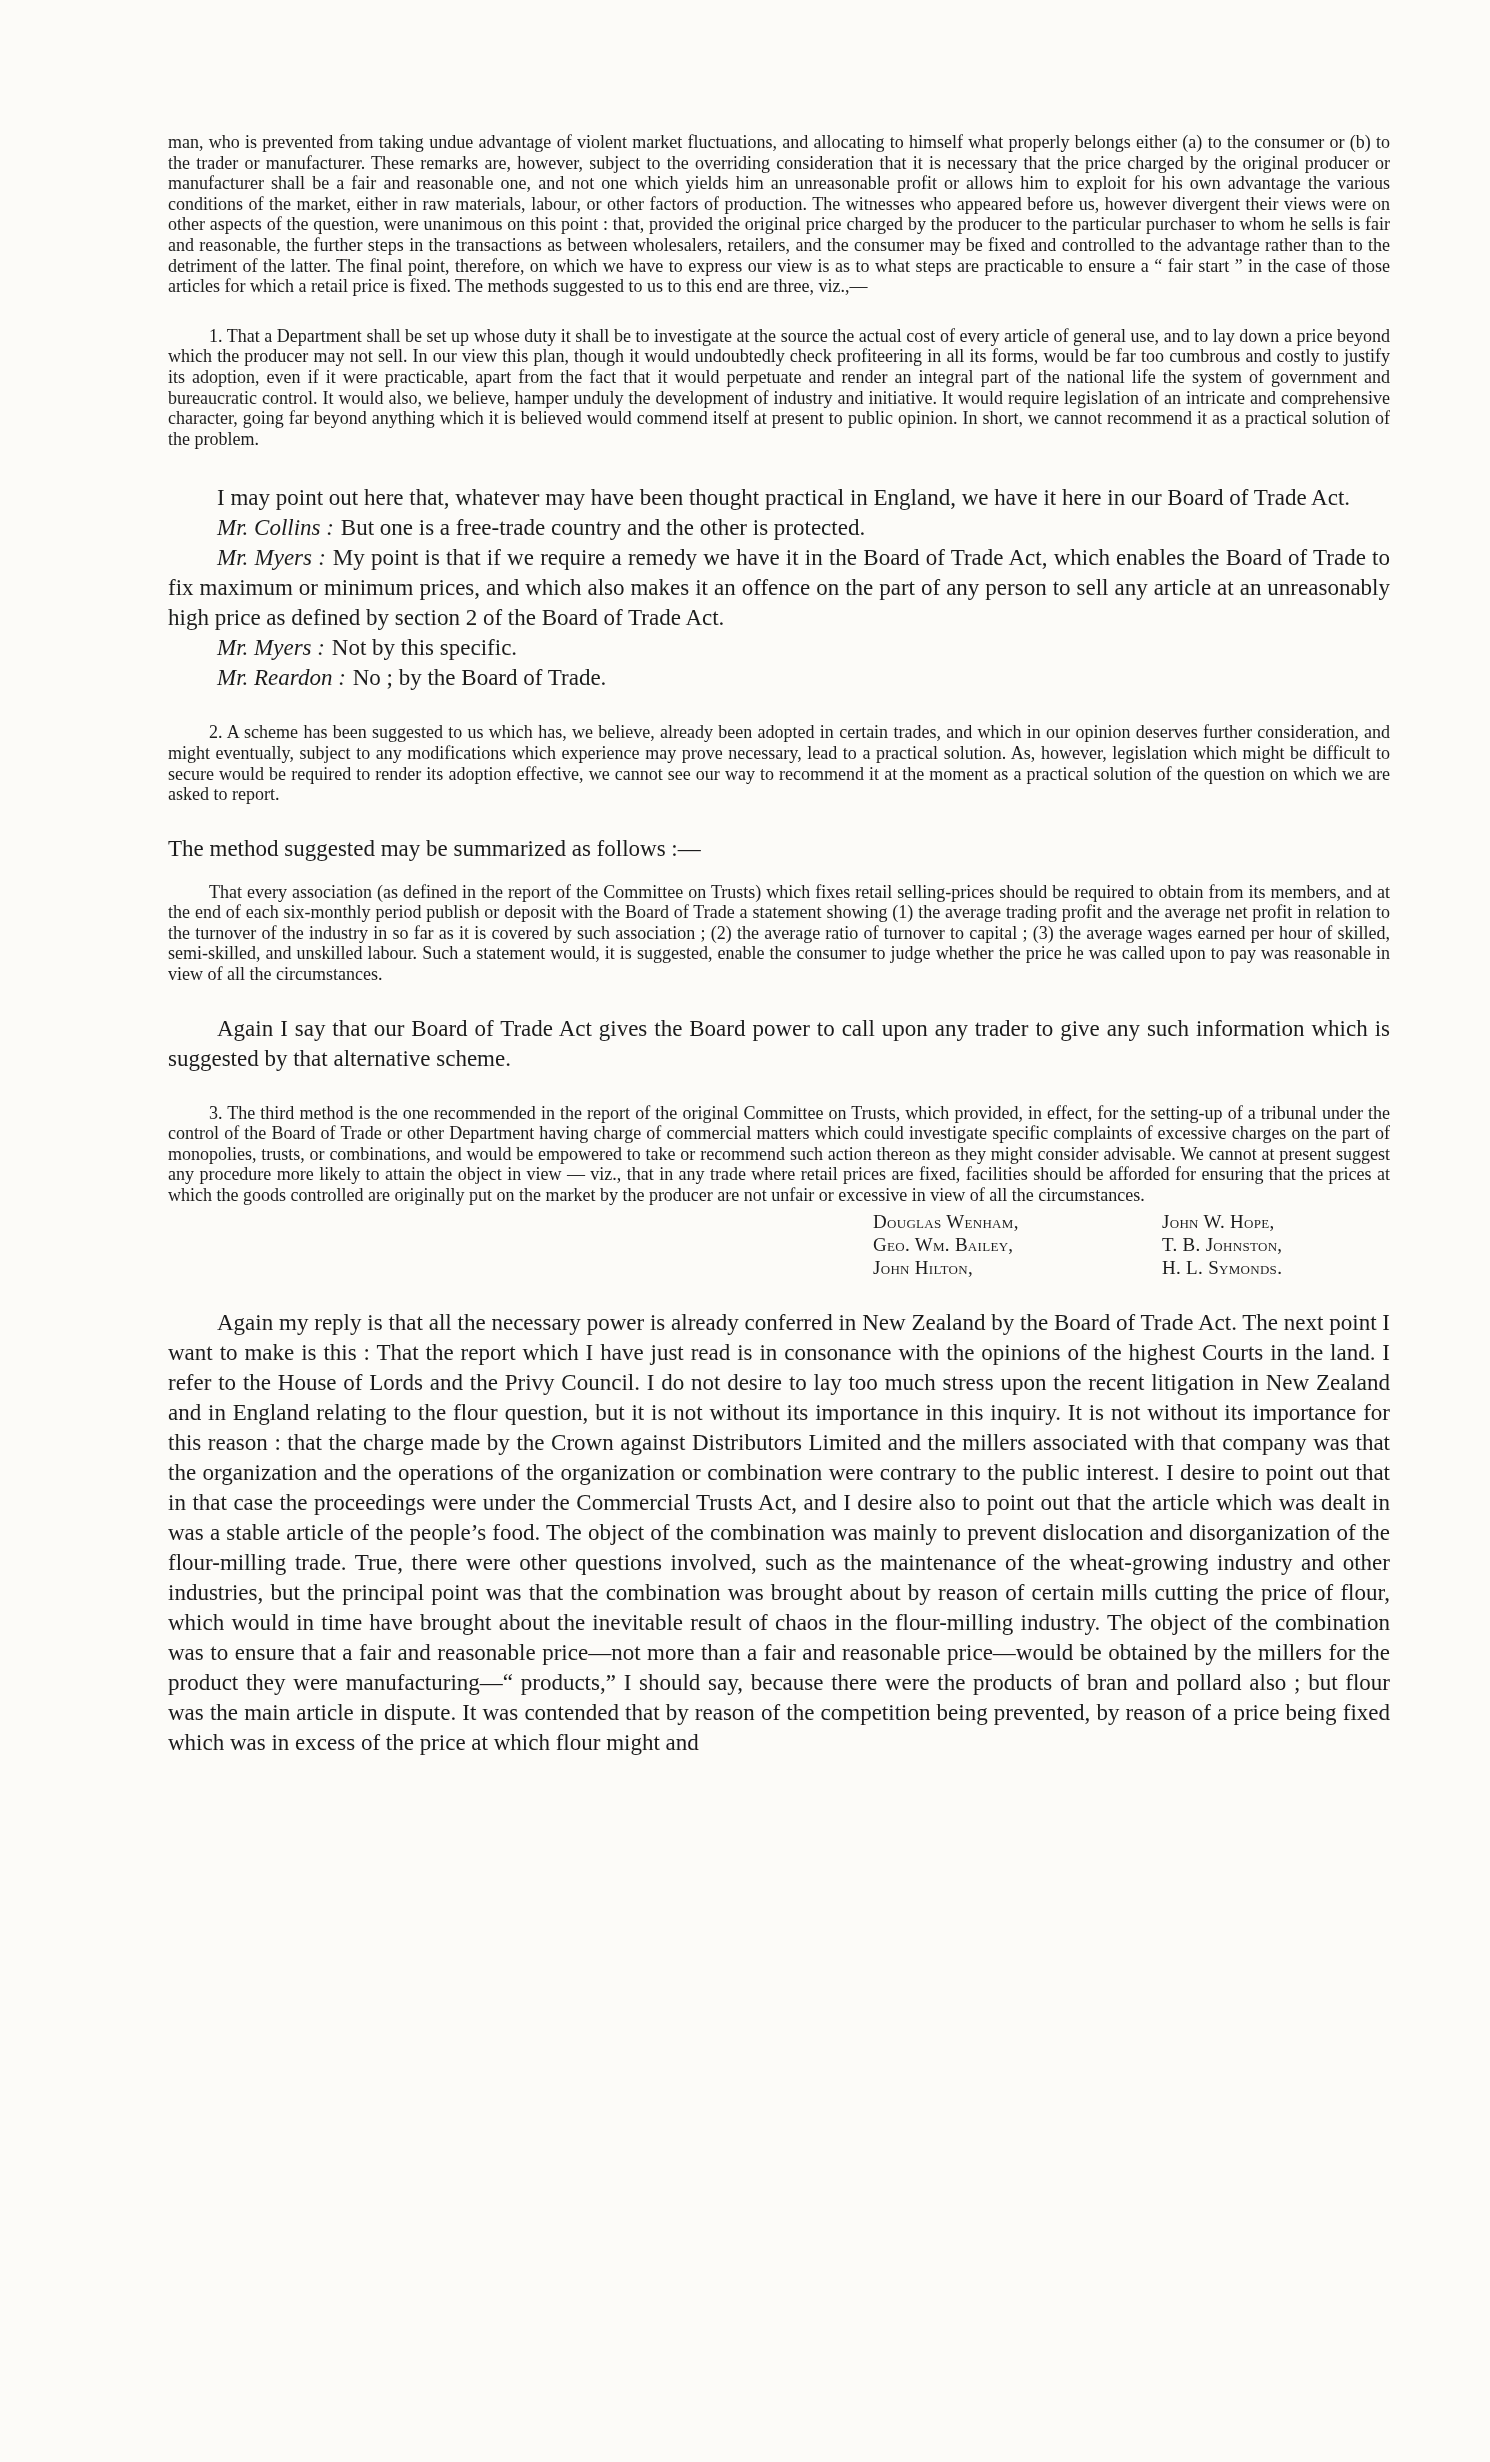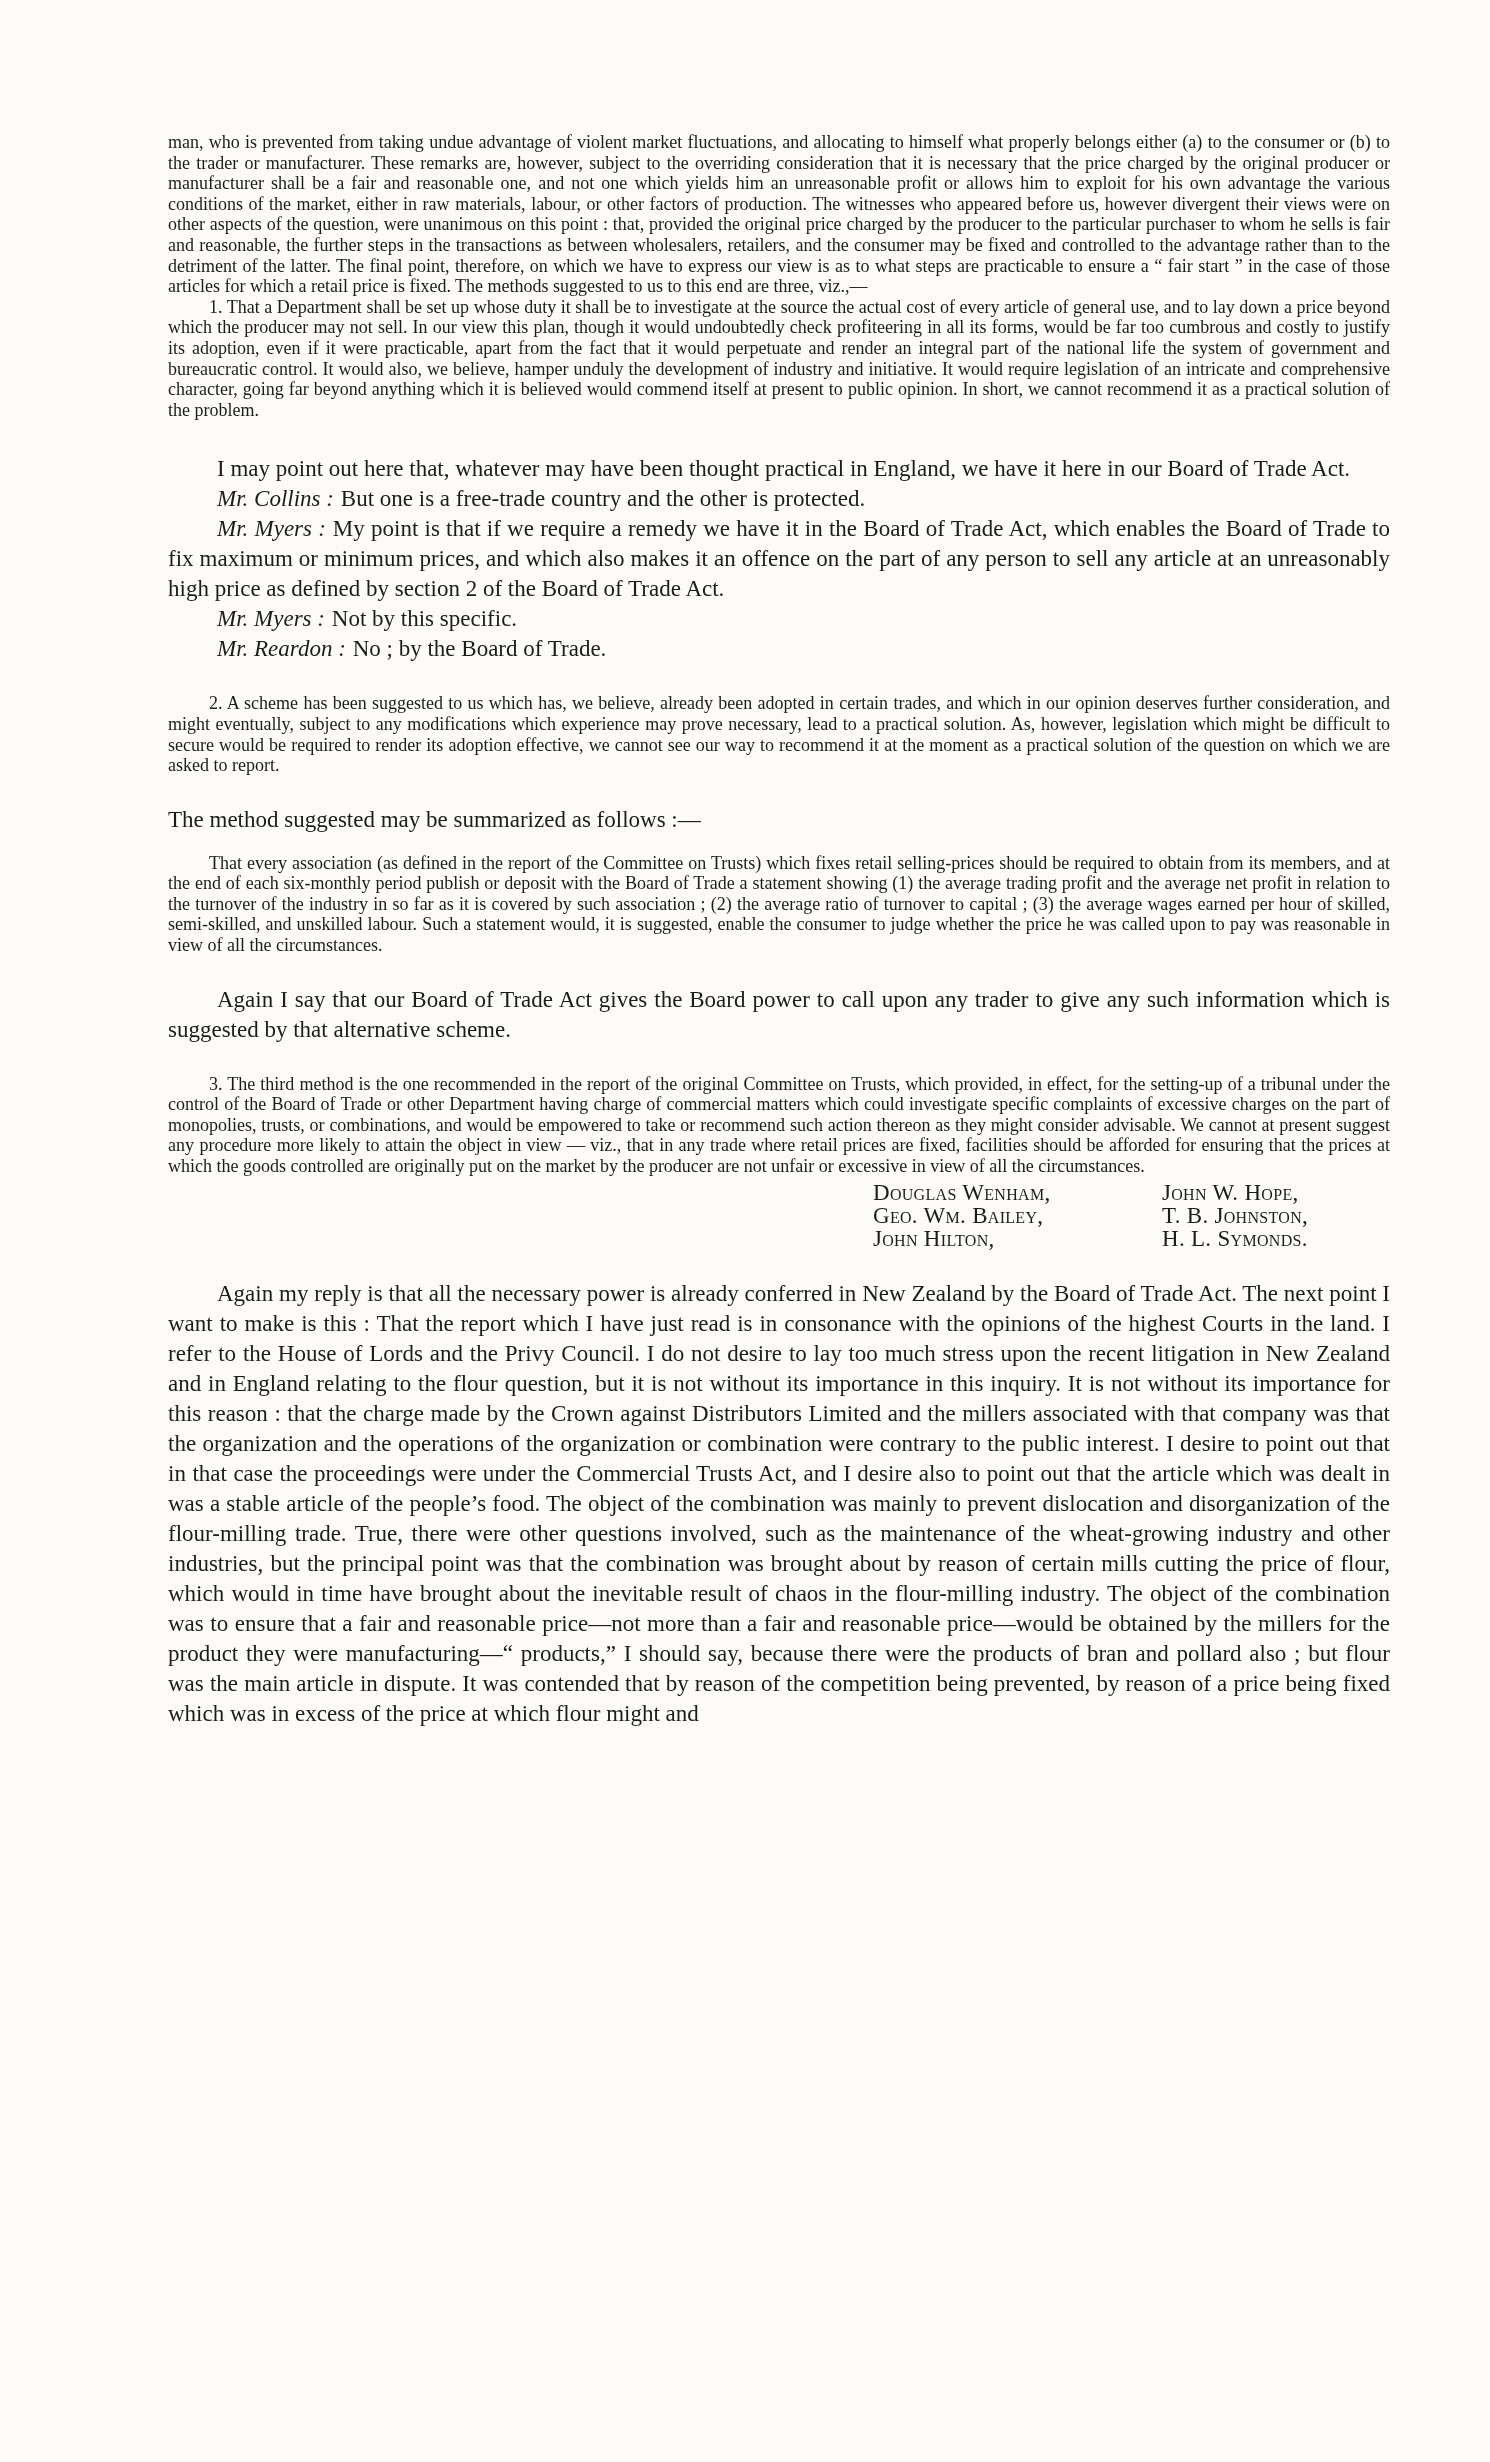--- a/index.html
+++ b/index.html
@@ -44,35 +44,35 @@
   p { text-align: justify; }
   .body-text {
     font-size: 23px;
     line-height: 30px;
   }
   .small-text {
     font-size: 18px;
     line-height: 20.6px;
   }
   .indent { text-indent: 49px; }
-  .small-indent { text-indent: 41px; }
+  .small-indent { text-indent: 41px; margin-top: 29px; }
   .mt-lg { margin-top: 34px; }
   .mt-md { margin-top: 29px; }
   .mt-sm { margin-top: 18px; }
   .speaker {
     font-style: italic;
     margin-right: 6.9px;
   }
   
   .signatures {
     display: flex;
     justify-content: flex-end;
     padding-right: 36px;
     margin-top: 4.1px;
-    font-size: 23px;
+    font-size: 19px;
     line-height: 23px;
   }
   .sig-col { text-align: left; }
   .sig-col-left { width: 289px; }
   .sig-col-right { width: 192px; }
   .signature {
     font-variant: small-caps;
     letter-spacing: 0.3px;
   }
 </style>

